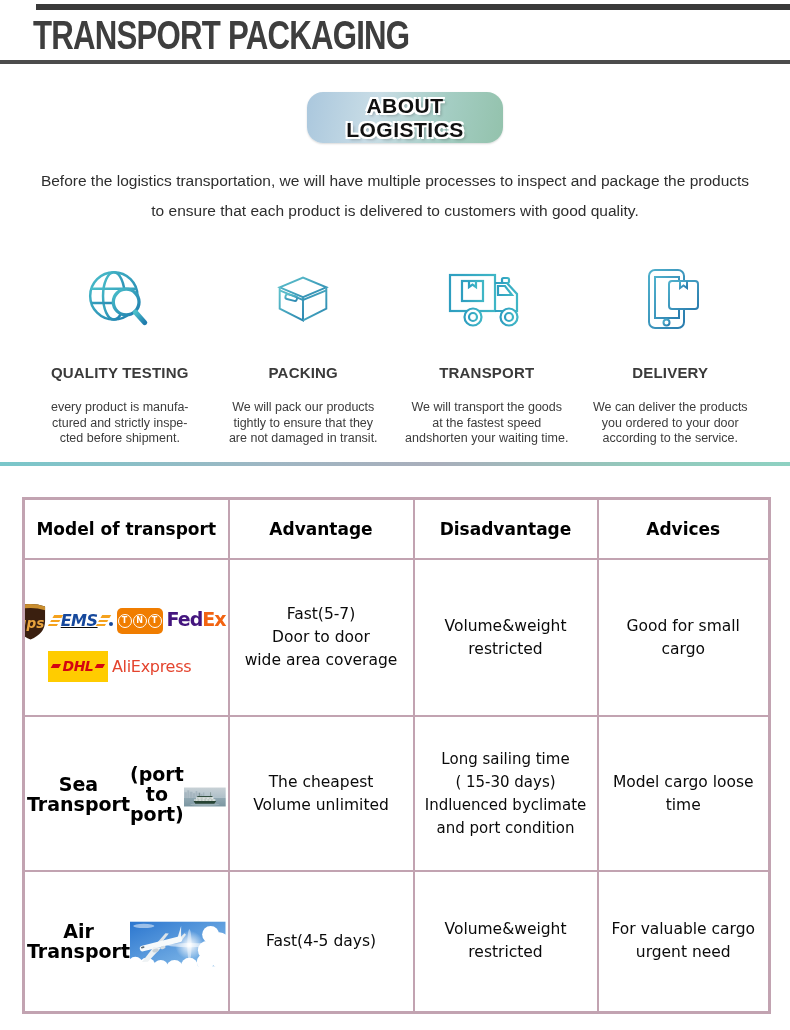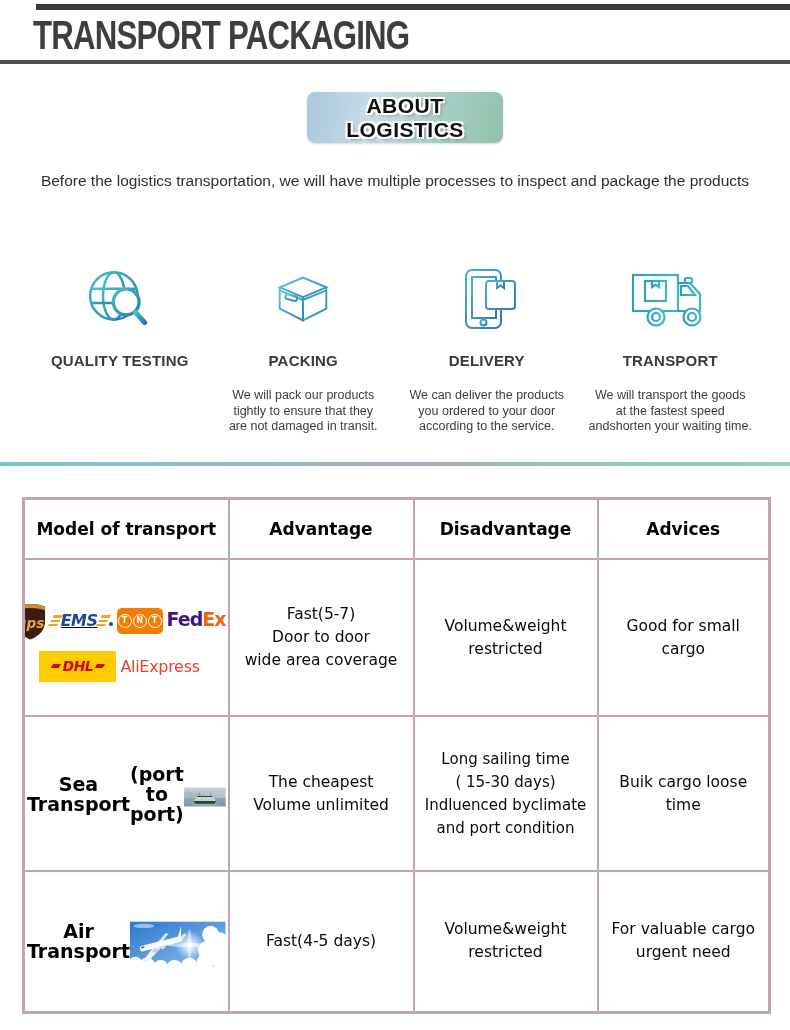--- a/index.html
+++ b/index.html
@@ -7,36 +7,36 @@
         font-family:"Liberation Sans",sans-serif;color:#333;padding-left:44px;}
 
   
   .top-bar{position:absolute;left:36px;top:4px;right:0;height:6px;background:#3a3a3a;}
   .page-title{position:absolute;left:33px;top:13px;font-size:40px;font-weight:600;color:#3e3e3e;
               letter-spacing:-1px;white-space:nowrap;}
   .page-title span{display:inline-block;transform:scaleX(.78);transform-origin:0 50%;}
   .title-rule{position:absolute;left:0;top:60px;width:790px;height:4px;background:#4c4c4c;}
 
   
-  .badge{position:absolute;left:307px;top:92px;width:196px;height:51px;border-radius:8px;
+  .badge{position:absolute;left:307px;top:92px;width:196px;height:51px;border-radius:16px;
          background:linear-gradient(100deg,#aac7dd 0%,#c9dde6 35%,#a4cdc3 70%,#93c2ac 100%);
          display:flex;flex-direction:column;align-items:center;justify-content:center;
          box-shadow:0 1px 2px rgba(0,0,0,.15);}
   .badge div{font-size:21px;font-weight:bold;color:#101010;line-height:24px;letter-spacing:.5px;
          text-shadow:-2px -2px 0 #fff,2px -2px 0 #fff,-2px 2px 0 #fff,2px 2px 0 #fff,3px 3px 3px rgba(0,0,0,.25);}
 
   
   .intro{position:absolute;left:0;top:166px;width:790px;text-align:center;
          font-size:15.5px;color:#2e2e2e;line-height:29.5px;}
 
   
   .features{position:absolute;left:28px;top:256px;width:734px;display:flex;}
   .feature{width:25%;display:flex;flex-direction:column;align-items:center;text-align:center;}
   .icon-box{height:88px;display:flex;align-items:center;justify-content:center;}
-  .feature .label{margin-top:8px;font-size:15px;font-weight:bold;color:#3a3a3a;letter-spacing:.2px;}
+  .feature .label{margin-top:20px;font-size:15px;font-weight:bold;color:#3a3a3a;letter-spacing:.2px;}
   .feature .desc{margin-top:19px;font-size:12.5px;color:#3c3c3c;line-height:15.5px;white-space:pre-line;}
 
   .teal-rule{position:absolute;left:0;top:462px;width:790px;height:4px;
          background:linear-gradient(90deg,#79c7ca,#9fb6c3 35%,#a9aebb 55%,#93c8bb 80%,#8ed1c2);}
 
   
   table.transport{position:absolute;left:22px;top:497px;width:746px;border-collapse:collapse;
          table-layout:fixed;border:3px solid #c2a3b1;font-family:"DejaVu Sans",sans-serif;}
   table.transport th,table.transport td{border:2px solid #c2a3b1;text-align:center;vertical-align:middle;
          padding:2px;overflow:hidden;}
@@ -54,21 +54,21 @@
   .ems-stripe{width:9px;height:11px;transform:skewX(-30deg);
        background:repeating-linear-gradient(#f5a21d 0 2.5px,transparent 2.5px 4.5px);}
   .ems-word{font-style:italic;font-weight:bold;font-size:16px;color:#16489c;letter-spacing:-.5px;}
   .ems-dot{width:4px;height:4px;border-radius:50%;background:#16489c;margin-top:7px;}
   .tnt{width:46px;height:26px;background:#f07d00;border-radius:5px;display:inline-flex;
        align-items:center;justify-content:center;gap:1px;}
   .tnt i{width:12px;height:12px;border:1.5px solid #fff;border-radius:50%;color:#fff;
        font-style:normal;font-weight:bold;font-size:8px;display:flex;align-items:center;justify-content:center;}
   .fedex b{font-size:19px;letter-spacing:-1px;}
   .fed{color:#44157e;} .ex{color:#f26311;}
-  .dhl{width:77px;height:31px;background:#ffcc00;display:inline-flex;align-items:center;
+  .dhl{width:60px;height:31px;background:#ffcc00;display:inline-flex;align-items:center;
        justify-content:center;gap:3px;}
   .dhl-dash{width:8px;height:3.5px;background:#d40511;transform:skewX(-30deg);}
   .dhl-word{font-style:italic;font-weight:bold;font-size:14px;color:#d40511;letter-spacing:-.5px;}
   .aliexpress{font-size:16px;font-weight:500;color:#e4442e;letter-spacing:-.3px;}
 
   .photo{display:block;margin:6px auto 0;}
 </style>
 </head>
 <body>
 
@@ -78,20 +78,21 @@
   <div class="page-title"><span>TRANSPORT PACKAGING</span></div>
   <div class="title-rule"></div>
 
   <div class="badge">
     <div>ABOUT</div>
     <div>LOGISTICS</div>
   </div>
 
   <div class="intro">
     <div>Before the logistics transportation, we will have multiple processes to inspect and package the products</div>
+    <div>to ensure that each product is delivered to customers with good quality.</div>
   </div>
 
   <div class="features">
 
     <div class="feature">
       <div class="icon-box">
         <svg width="72" height="72" viewBox="0 0 70 70">
           <defs>
               <linearGradient id="g1" x1="0" y1="0" x2="1" y2="1">
             <stop offset="0" stop-color="#4abfca"></stop>
@@ -101,20 +102,23 @@
           <g fill="none" stroke="url(#g1)" stroke-width="2.4">
             <circle cx="29" cy="31" r="23"></circle>
             <ellipse cx="29" cy="31" rx="10.5" ry="23"></ellipse>
             <path d="M7,24 h44 M7,38 h44"></path>
           </g>
           <circle cx="41" cy="37" r="12.5" fill="#fff" stroke="url(#g1)" stroke-width="3.2"></circle>
           <line x1="50" y1="47" x2="59" y2="57" stroke="url(#g1)" stroke-width="5" stroke-linecap="round"></line>
         </svg>
       </div>
       <div class="label">QUALITY TESTING</div>
+      <div class="desc">every product is manufa-
+ctured and strictly inspe-
+cted before shipment.</div>
     </div>
 
     <div class="feature">
       <div class="icon-box">
         <svg width="68" height="64" viewBox="0 0 70 64">
           <defs>
               <linearGradient id="g2" x1="0" y1="0" x2="1" y2="1">
             <stop offset="0" stop-color="#5fc2cc"></stop>
                 <stop offset="1" stop-color="#2a86b0"></stop>
               </linearGradient>
@@ -129,46 +133,20 @@
         </svg>
       </div>
       <div class="label">PACKING</div>
       <div class="desc">We will pack our products
 tightly to ensure that they
 are not damaged in transit.</div>
     </div>
 
     <div class="feature">
       <div class="icon-box">
-        <svg width="70" height="68" viewBox="0 0 70 68">
-          <defs>
-              <linearGradient id="g4" x1="0" y1="0" x2="1" y2="1">
-            <stop offset="0" stop-color="#4fb0cc"></stop>
-                <stop offset="1" stop-color="#2a7cae"></stop>
-              </linearGradient>
-            </defs>
-          <g fill="none" stroke="url(#g4)" stroke-width="2">
-            <rect x="14" y="4" width="35" height="58" rx="6"></rect>
-            <rect x="20" y="11" width="24" height="41"></rect>
-            <circle cx="31.5" cy="56.5" r="3"></circle>
-          </g>
-          <g stroke="url(#g4)" stroke-width="2">
-            <rect x="34" y="15" width="29" height="28" rx="3" fill="#fff"></rect>
-            <polyline points="45,15 45,22 48.5,19.5 52,22 52,15" fill="none"></polyline>
-          </g>
-        </svg>
-      </div>
-      <div class="label">DELIVERY</div>
-      <div class="desc">We can deliver the products
-you ordered to your door
-according to the service.</div>
-    </div>
-
-    <div class="feature">
-      <div class="icon-box">
         <svg width="82" height="62" viewBox="0 0 82 62">
           <defs>
               <linearGradient id="g3" x1="0" y1="0" x2="1" y2="0">
             <stop offset="0" stop-color="#2e9ec0"></stop>
                 <stop offset="1" stop-color="#3fb6c6"></stop>
               </linearGradient>
             </defs>
           <g fill="none" stroke="url(#g3)" stroke-width="2.2">
             <rect x="4" y="6" width="45" height="36"></rect>
             <rect x="16" y="12" width="21" height="20"></rect>
@@ -183,20 +161,46 @@
               <circle cx="27" cy="48" r="4"></circle>
             <circle cx="63" cy="48" r="8.5"></circle>
               <circle cx="63" cy="48" r="4"></circle>
           </g>
         </svg>
       </div>
       <div class="label">TRANSPORT</div>
       <div class="desc">We will transport the goods
 at the fastest speed
 andshorten your waiting time.</div>
+    </div>
+
+    <div class="feature">
+      <div class="icon-box">
+        <svg width="70" height="68" viewBox="0 0 70 68">
+          <defs>
+              <linearGradient id="g4" x1="0" y1="0" x2="1" y2="1">
+            <stop offset="0" stop-color="#4fb0cc"></stop>
+                <stop offset="1" stop-color="#2a7cae"></stop>
+              </linearGradient>
+            </defs>
+          <g fill="none" stroke="url(#g4)" stroke-width="2">
+            <rect x="14" y="4" width="35" height="58" rx="6"></rect>
+            <rect x="20" y="11" width="24" height="41"></rect>
+            <circle cx="31.5" cy="56.5" r="3"></circle>
+          </g>
+          <g stroke="url(#g4)" stroke-width="2">
+            <rect x="34" y="15" width="29" height="28" rx="3" fill="#fff"></rect>
+            <polyline points="45,15 45,22 48.5,19.5 52,22 52,15" fill="none"></polyline>
+          </g>
+        </svg>
+      </div>
+      <div class="label">DELIVERY</div>
+      <div class="desc">We can deliver the products
+you ordered to your door
+according to the service.</div>
     </div>
 
   </div>
 
   <div class="teal-rule"></div>
 
   <table class="transport">
     <colgroup>
         <col style="width:205px">
         <col style="width:185px">
@@ -297,21 +301,21 @@
             <path d="M40,57 L136,57 L128,68 L48,68 Z" fill="#274434"></path>
           </svg>
         </div>
       </td>
       <td class="pre">The cheapest
 Volume unlimited</td>
       <td class="pre" style="font-size:15px">Long sailing time
 ( 15-30 days)
 Indluenced byclimate
 and port condition</td>
-      <td class="pre">Buik cargo loose
+      <td class="pre">Model cargo loose
 time</td>
     </tr>
 
     <tr style="height:141px">
       <td>
         <div class="model-cell">
           <div class="model-title">Air Transport</div>
           <svg class="photo" width="180" height="84" viewBox="0 0 180 84">
             <defs>
               <linearGradient id="asky" x1="0" y1="0" x2="1" y2="1">

